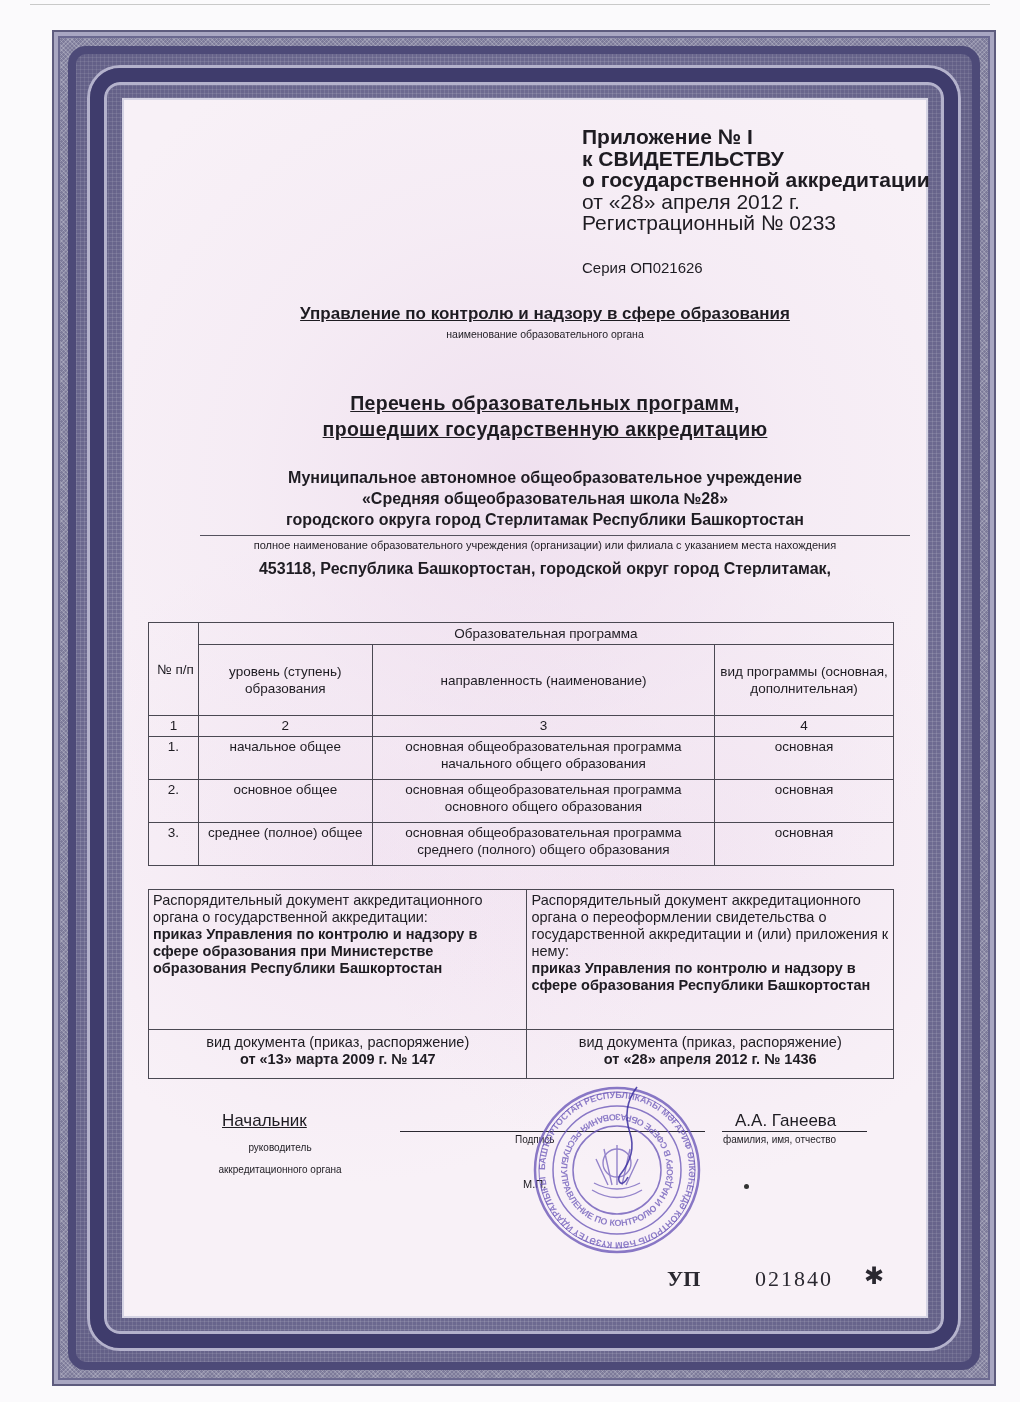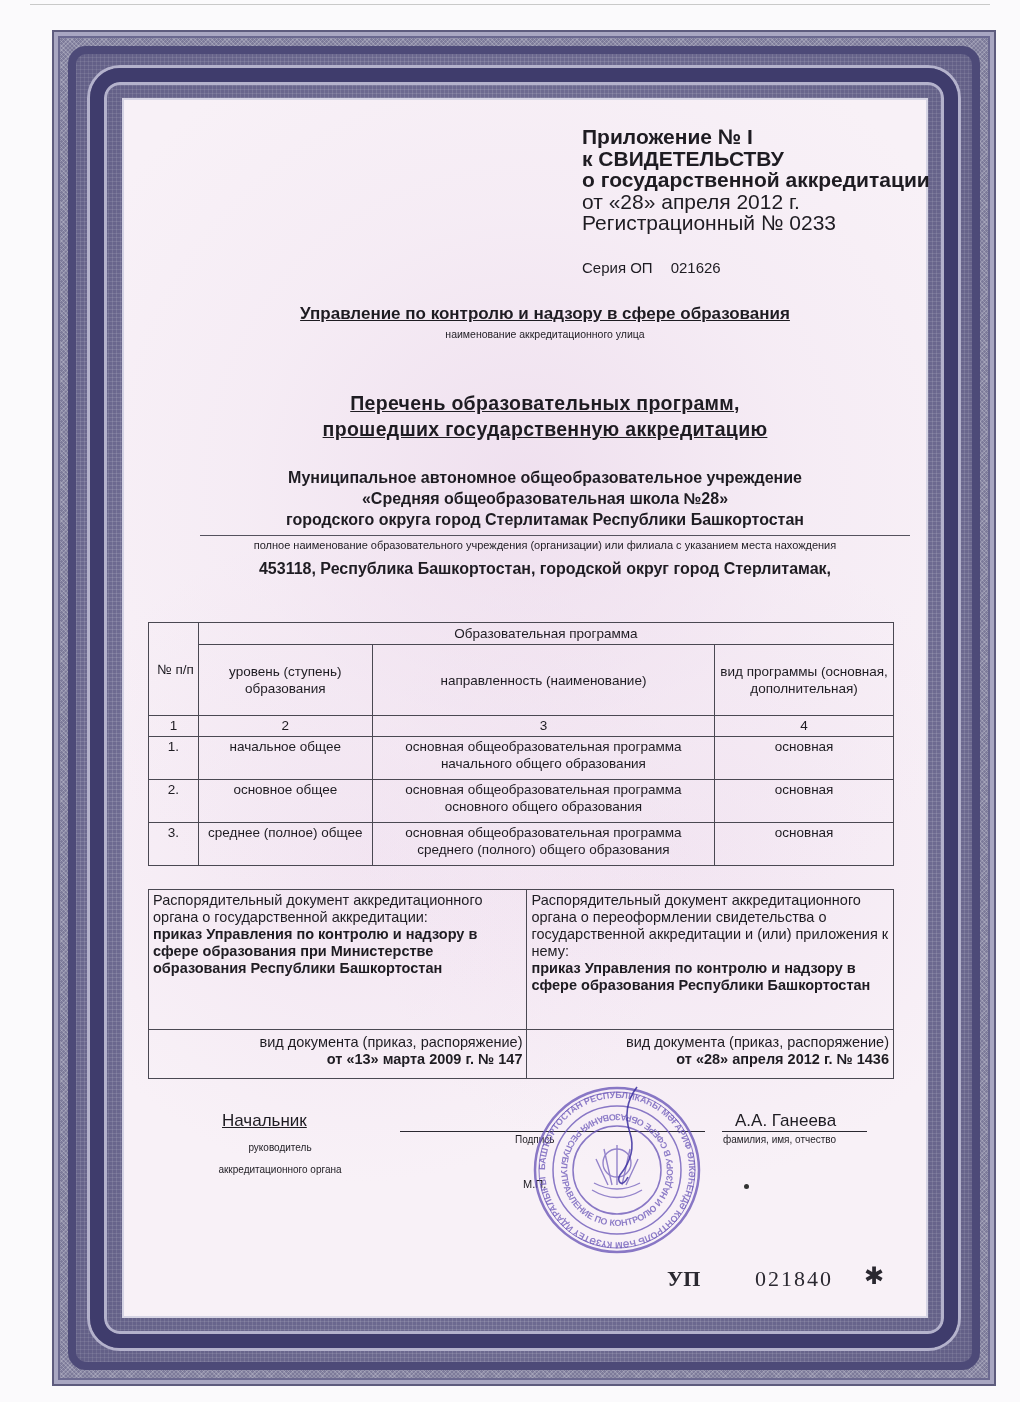--- a/index.html
+++ b/index.html
@@ -43,21 +43,21 @@
       radial-gradient(circle at 50% 32%, rgba(232,210,232,0.55) 0, rgba(240,226,240,0.35) 30%, transparent 55%),
       radial-gradient(circle at 30% 62%, rgba(236,216,236,0.45) 0, transparent 35%),
       radial-gradient(circle at 70% 62%, rgba(236,216,236,0.45) 0, transparent 35%),
       #f8f1f7;
     box-shadow: 0 0 0 2px #d6d4e4;
   }
   .abs { position: absolute; }
   .appendix { left: 582px; top: 126px; font-size: 21px; line-height: 21.5px; }
   .appendix .b { font-weight: bold; }
   .series { left: 582px; top: 259px; font-size: 15px; }
-  .series .num { margin-left: 18px; }
+  .series .num { margin-left: 0; }
   .center { text-align: center; }
   .org { left: 150px; width: 790px; top: 303px; font-size: 17px; font-weight: bold; line-height: 21px; }
   .org span { text-decoration: underline; }
   .caption { font-size: 10.5px; font-weight: normal; }
   .title { left: 150px; width: 790px; top: 390px; font-size: 19.5px; font-weight: bold; line-height: 26px; letter-spacing: 0.3px; text-decoration: underline; }
   .school { left: 150px; width: 790px; top: 467px; font-size: 16px; font-weight: bold; line-height: 21px; }
   .hr-school { left: 200px; top: 535px; width: 710px; height: 0; border-top: 1.5px solid #55525e; }
   .school-caption { left: 150px; width: 790px; top: 539px; font-size: 11px; }
   .address { left: 150px; width: 790px; top: 558px; font-size: 16px; font-weight: bold; line-height: 21px; }
 
@@ -72,21 +72,21 @@
   table.programs .hdr-cols td { height: 68px; }
   table.programs .num-row td { height: 18px; }
   table.programs .data-row td { height: 40px; }
 
   .decree {
     position: absolute; left: 148px; top: 889px; width: 746px;
     border-collapse: collapse; font-size: 14.5px; line-height: 17px;
   }
   .decree td { border: 1.2px solid #4a4852; padding: 2px 4px; vertical-align: top; text-align: left; }
   .decree .b { font-weight: bold; }
-  .decree .foot td { text-align: right; height: 42px; padding-top: 4px; }
+  .decree .foot td { text-align: center; height: 42px; padding-top: 4px; }
 
   .sig-role { left: 222px; top: 1111px; font-size: 17px; text-decoration: underline; }
   .sig-role-cap { left: 180px; width: 200px; top: 1137px; font-size: 10px; line-height: 22px; text-align: center; }
   .sig-line { left: 400px; top: 1131px; width: 305px; height: 0; border-top: 1.5px solid #2a2830; }
   .sig-line-cap { left: 515px; top: 1134px; font-size: 10px; }
   .sig-name { left: 735px; top: 1111px; font-size: 17px; }
   .sig-name-line { left: 722px; top: 1131px; width: 145px; height: 0; border-top: 1.5px solid #2a2830; }
   .sig-name-cap { left: 723px; top: 1134px; font-size: 10px; }
   .mp { left: 523px; top: 1178px; font-size: 11px; }
   .dot { left: 744px; top: 1184px; width: 5px; height: 5px; border-radius: 50%; background: #333; }
@@ -114,21 +114,21 @@
   <div>от «28» апреля 2012 г.</div>
   <div>Регистрационный № 0233</div>
 </div>
 
 <div class="abs series">
   <span>Серия ОП</span><span class="num">021626</span>
 </div>
 
 <div class="abs org center">
   <div><span>Управление по контролю и надзору в сфере образования</span></div>
-  <div class="caption">наименование аккредитационного улица</div>
+  <div class="caption">наименование образовательного органа</div>
 </div>
 
 <div class="abs title center">
   <div>Перечень образовательных программ,</div>
   <div>прошедших государственную аккредитацию</div>
 </div>
 
 <div class="abs school center">
   <div>Муниципальное  автономное общеобразовательное учреждение</div>
   <div>«Средняя общеобразовательная школа №28»</div>

